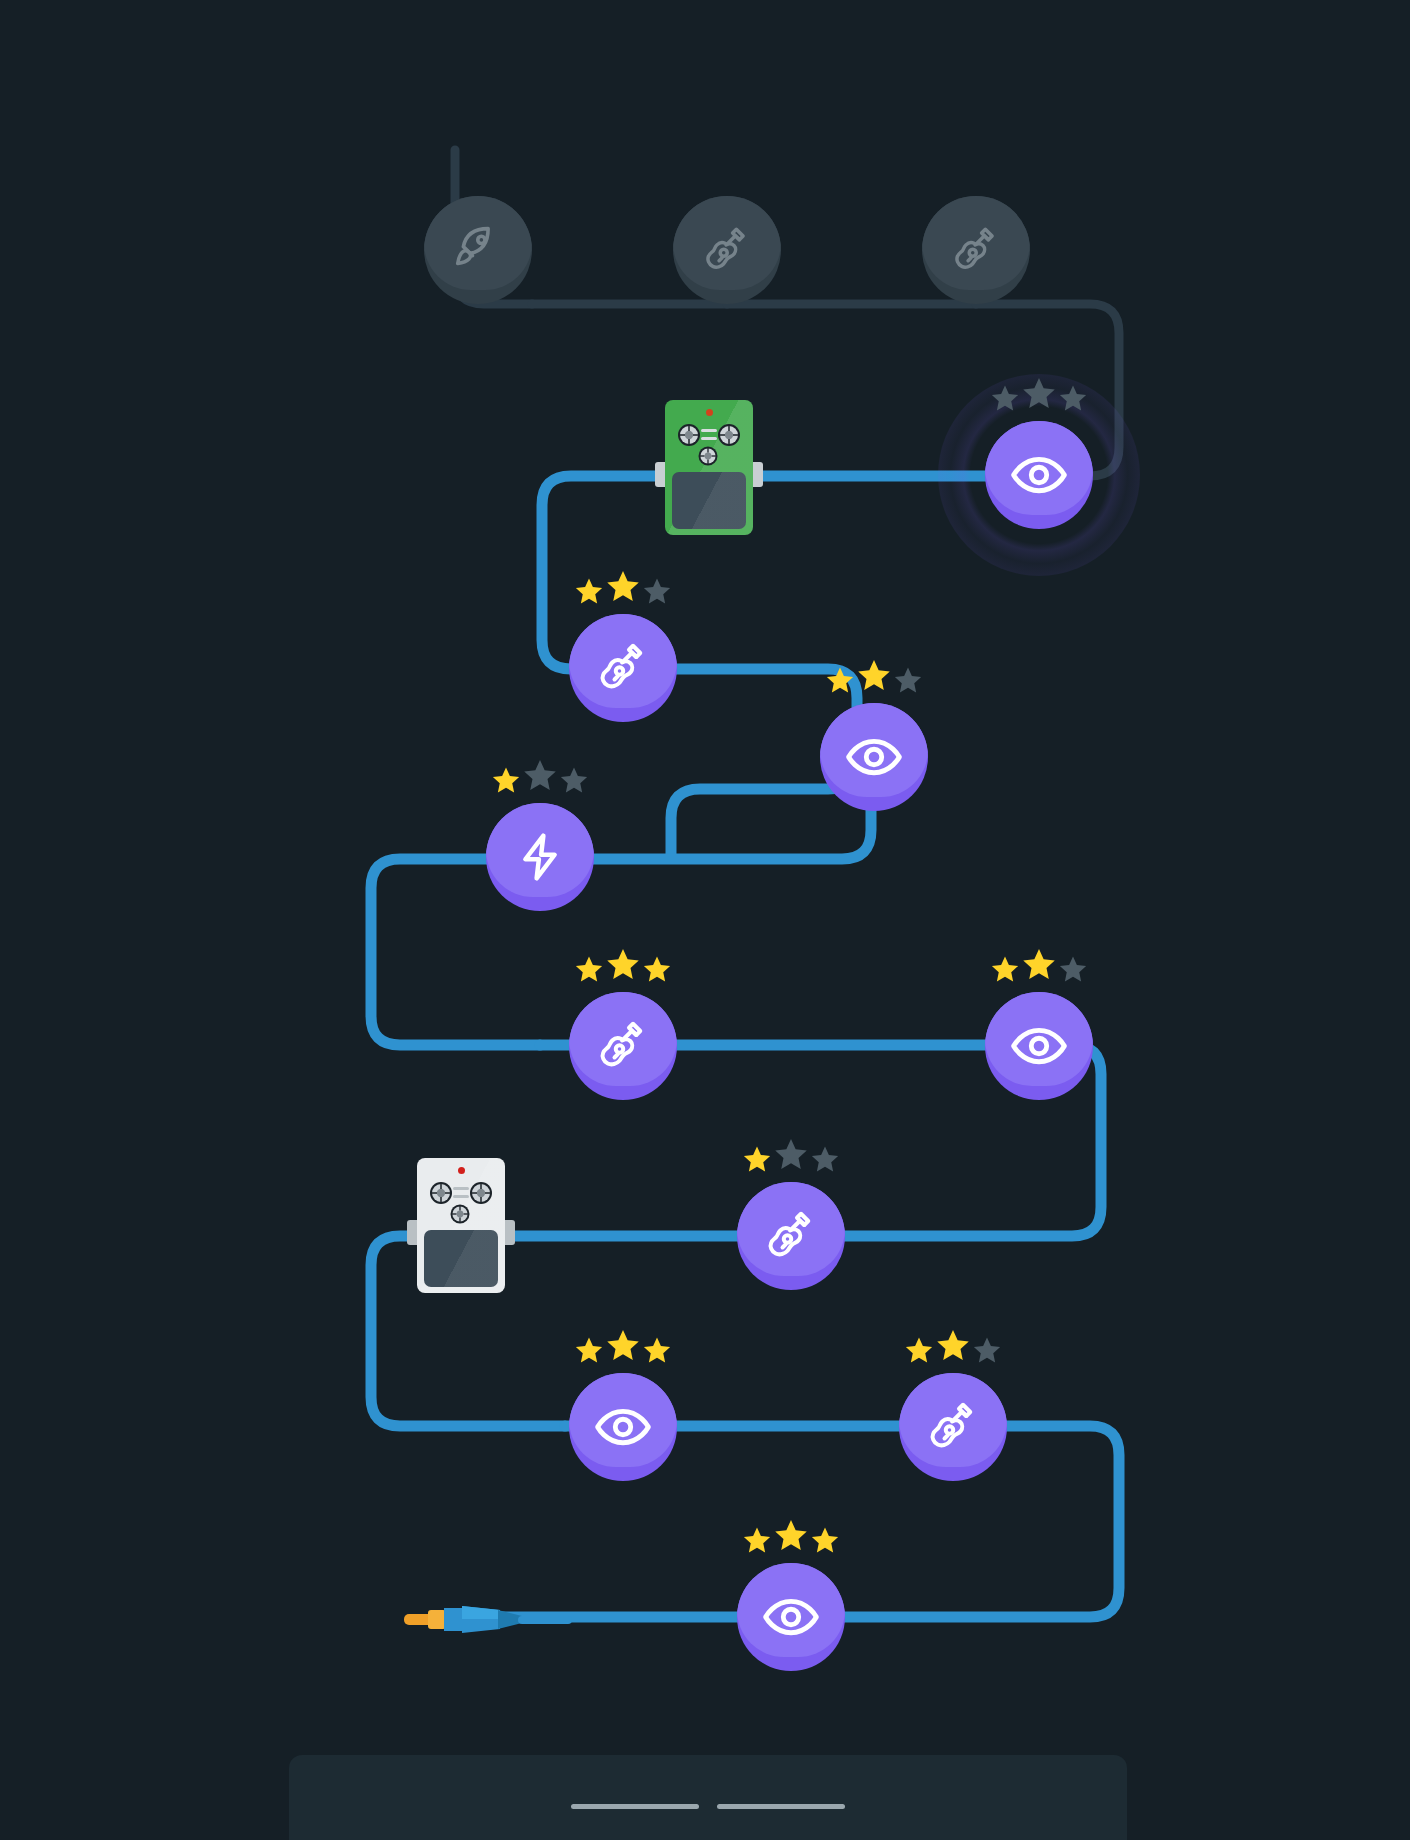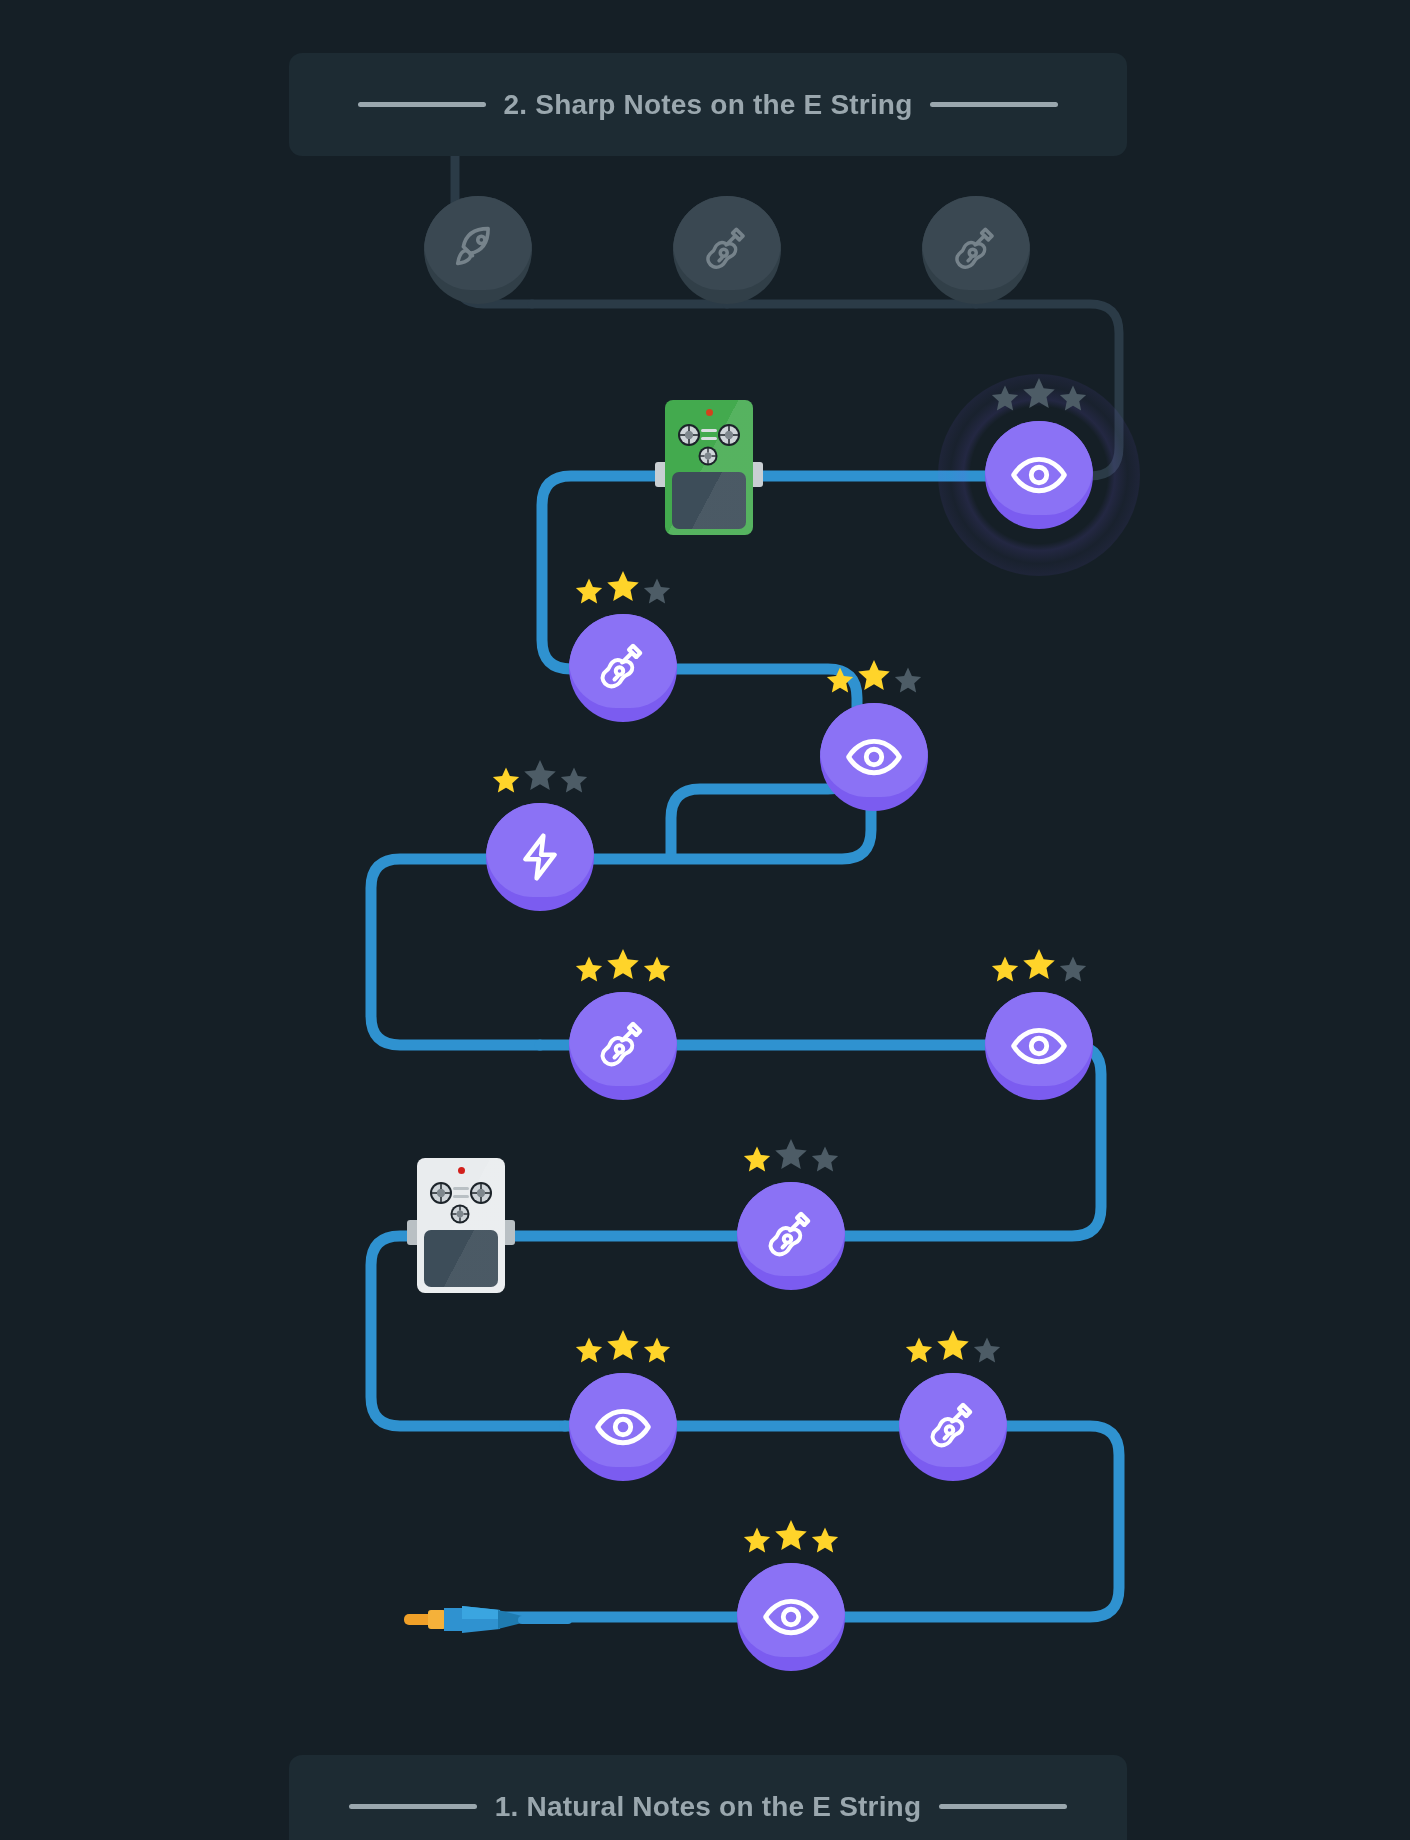--- a/index.html
+++ b/index.html
@@ -133,29 +133,23 @@
       <path d="M 465 1236 L 400 1236 Q 371 1236 371 1265 L 371 1397 Q 371 1426 400 1426 L 565 1426"></path>
 
       <path d="M 565 1426 L 955 1426"></path>
 
       <path d="M 955 1426 L 1090 1426 Q 1119 1426 1119 1455 L 1119 1588 Q 1119 1617 1090 1617 L 800 1617"></path>
 
       <path d="M 800 1617 L 480 1617"></path>
     </g>
   </svg>
 
-  <div class="banner top">
-    <span class="rule"></span>
-    <span class="btitle">2. Sharp Notes on the E String</span>
-    <span class="rule"></span>
-  </div>
 
   <div class="banner bottom">
     <span class="rule"></span>
-    <span class="btitle">1. Natural Notes on the E String</span>
     <span class="rule"></span>
   </div>
 
   <div class="pedal green" id="pedal-p1" style="left:665px; top:400px;">
     <div class="jackL"></div>
     <div class="jackR"></div>
     <div class="body">
       <div class="shine"></div>
     </div>
     <div class="led"></div>

